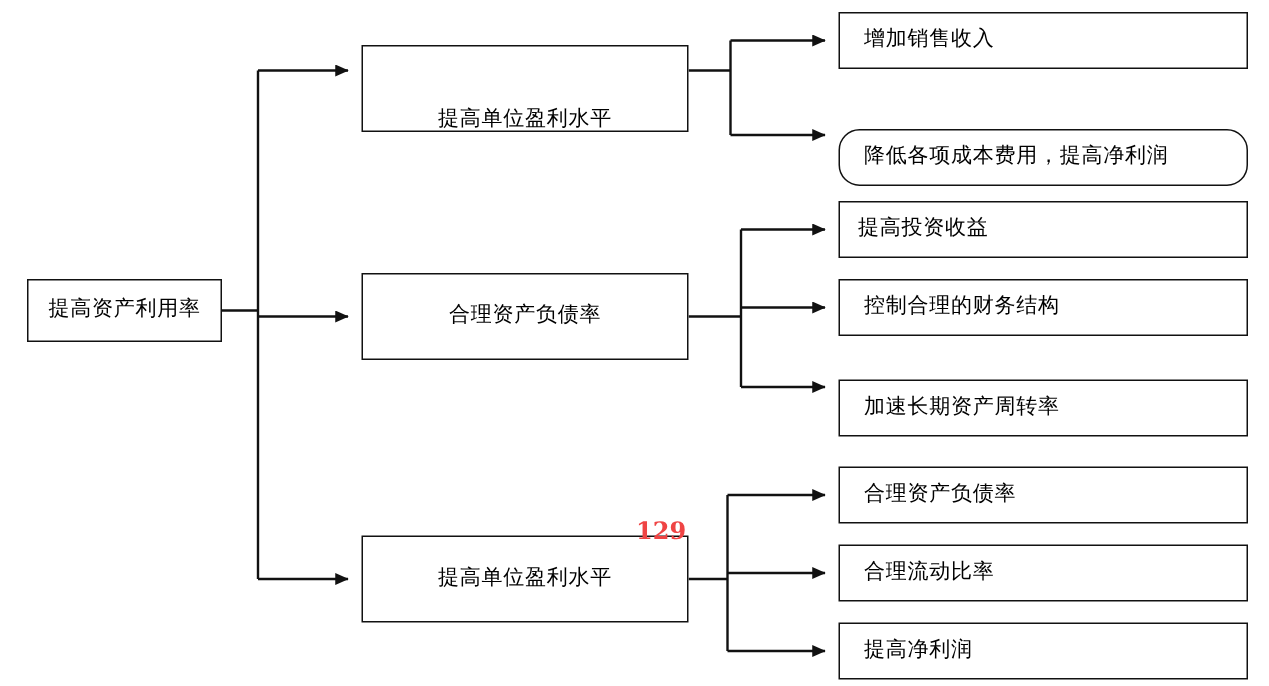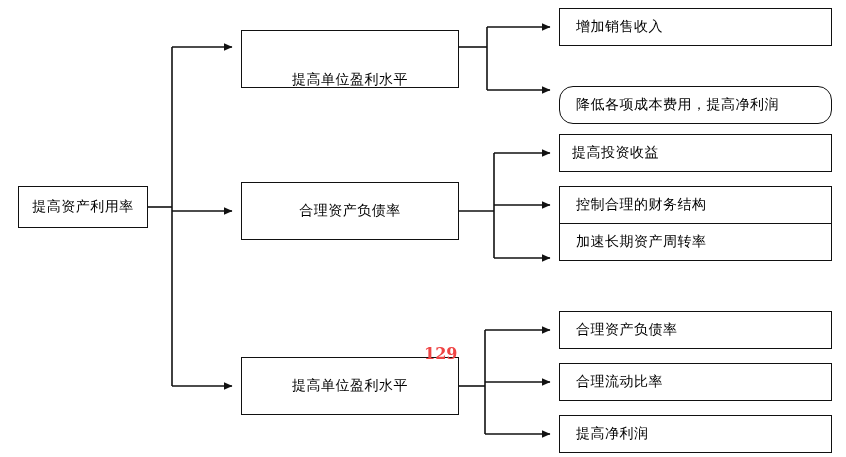--- a/index.html
+++ b/index.html
@@ -59,21 +59,21 @@
     left: 559px;
     width: 273px;
     height: 38px;
     justify-content: flex-start;
     padding-left: 16px;
   }
   .node.leaf.l0  { top: 8px; }
   .node.leaf.l1  { top: 86px; border-radius: 14px; }
   .node.leaf.l2  { top: 134px; padding-left: 12px; }
   .node.leaf.l3  { top: 186px; }
-  .node.leaf.l4  { top: 223px; }
+  .node.leaf.l4  { top: 253px; }
   .node.leaf.l5  { top: 311px; }
   .node.leaf.l6  { top: 363px; }
   .node.leaf.l7  { top: 415px; }
 
   .page-number {
     position: absolute;
     left: 424px;
     top: 344px;
     font-family: "DejaVu Serif", "Liberation Serif", serif;
     font-weight: bold;

